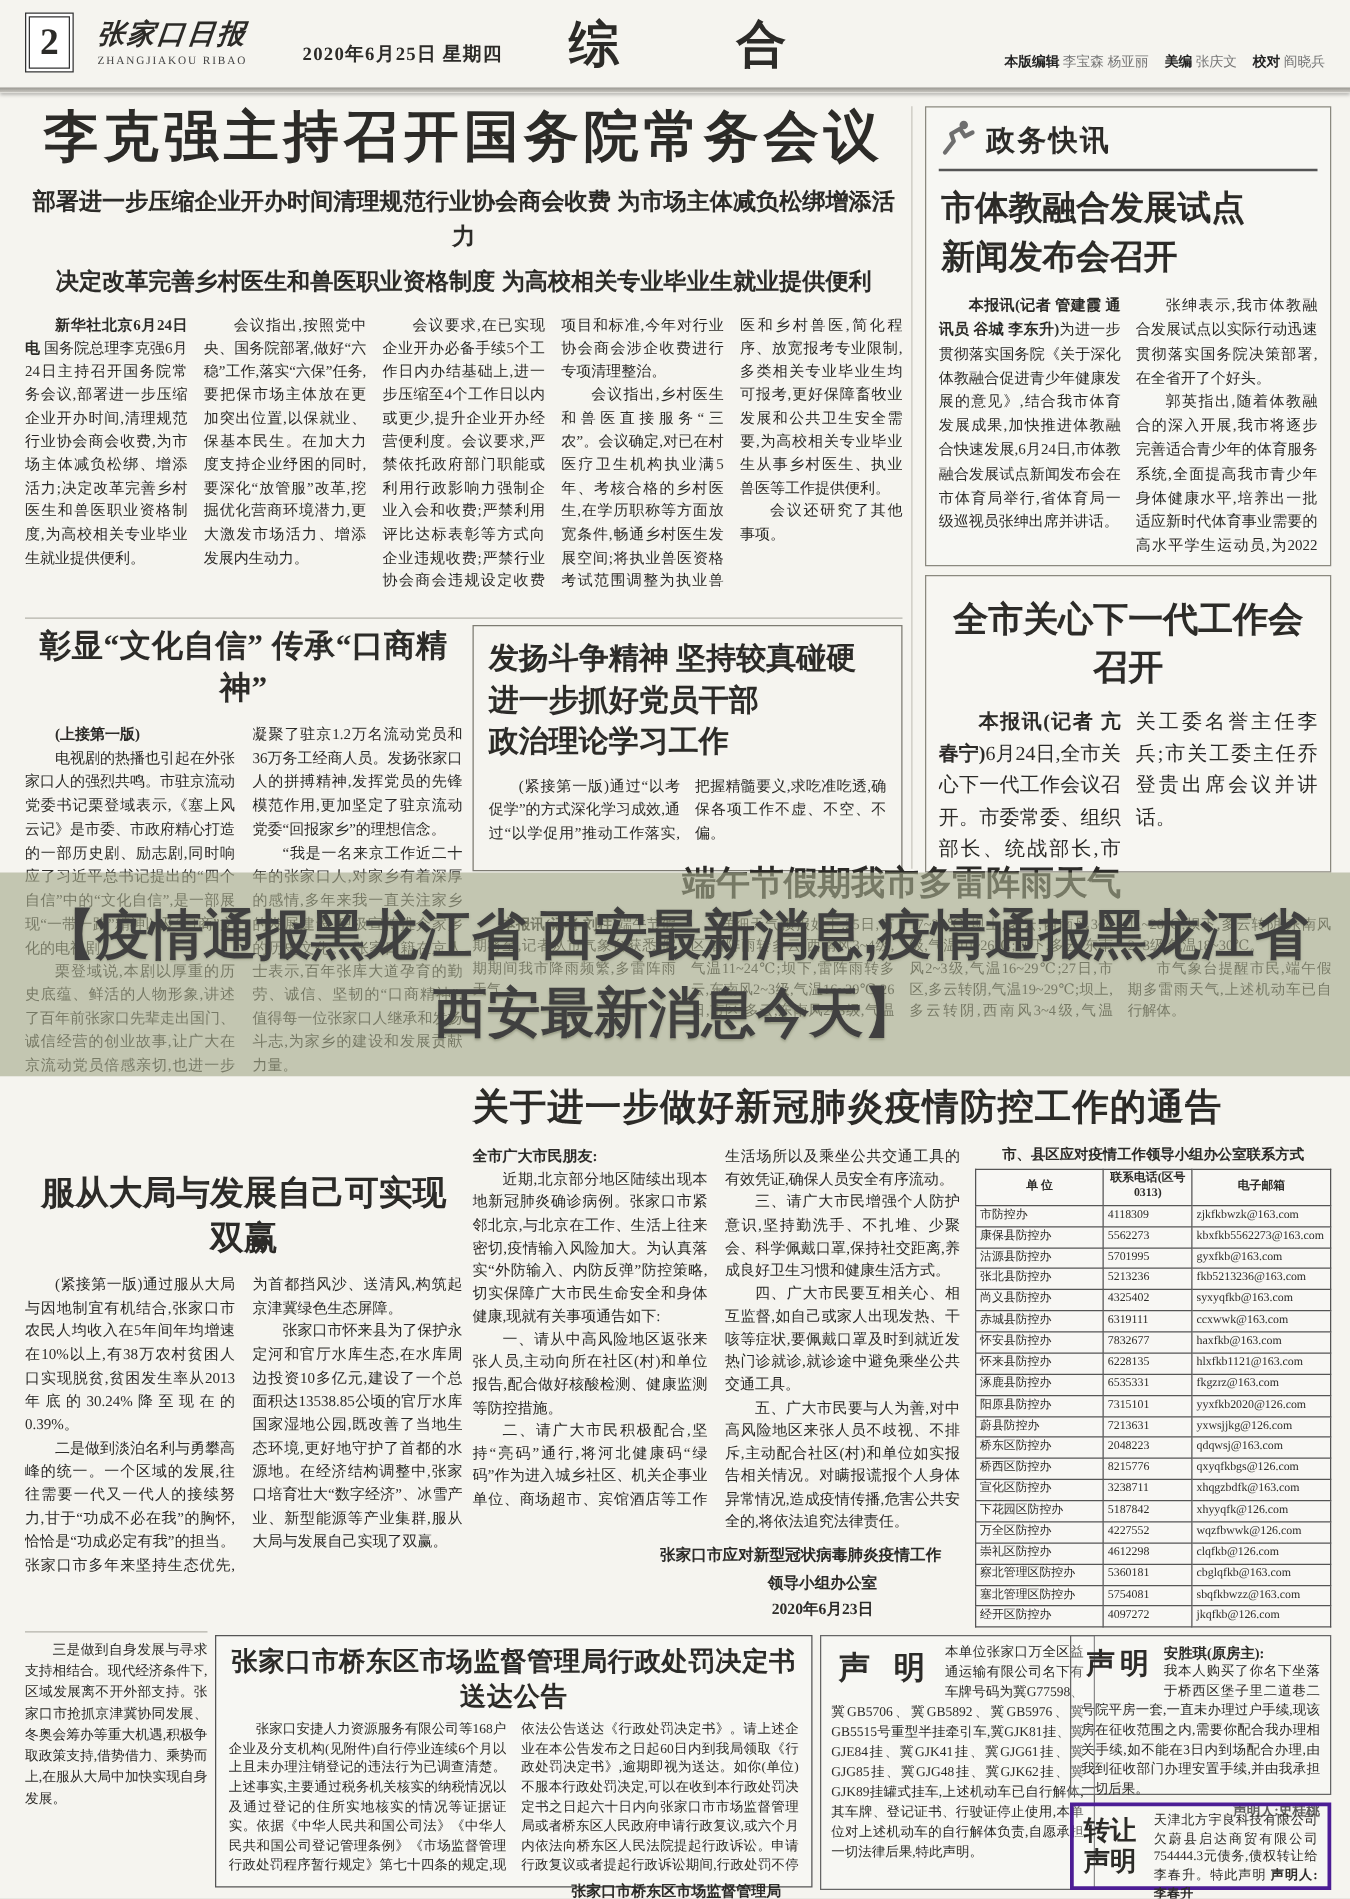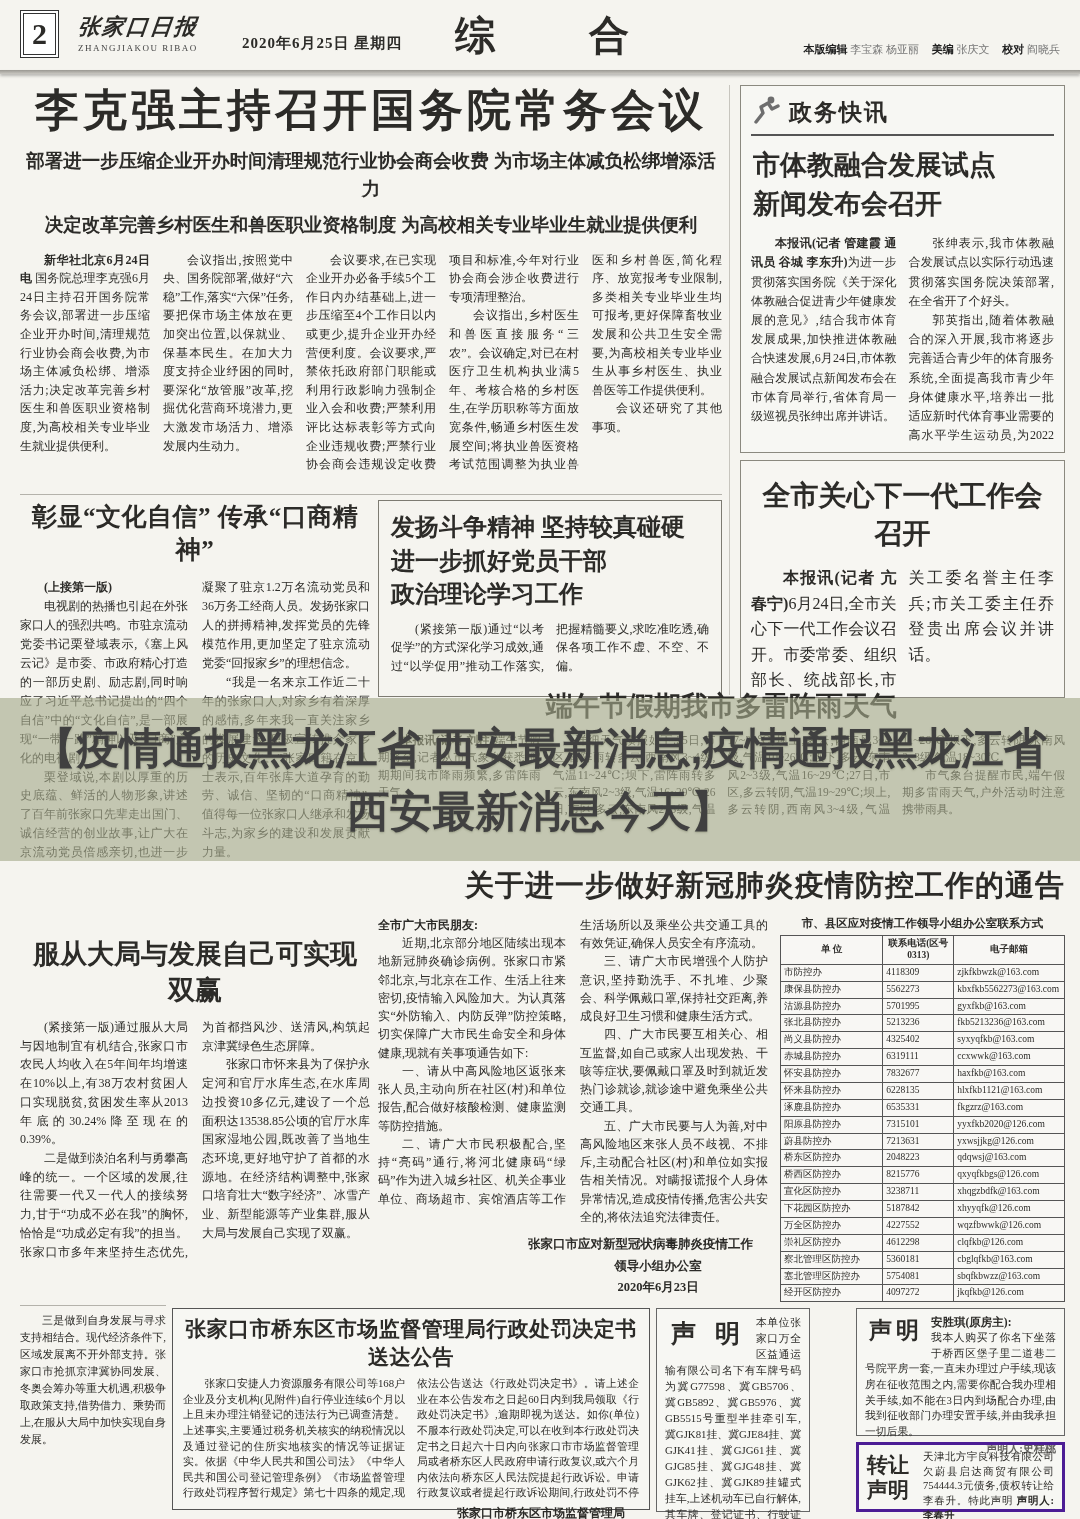--- a/index.html
+++ b/index.html
@@ -63,21 +63,21 @@
 
   
   .overlay { left:0; top:698px; width:1080px; height:163px; z-index:40;
     background:rgba(164,169,138,0.62);
     display:flex; align-items:center; justify-content:center; padding:0 28px; pointer-events:none; }
   .overlay-text { color:#404040; font-size:43px; font-weight:900; line-height:1.45; text-align:center;
     font-family:"Liberation Sans","DejaVu Sans",sans-serif; text-shadow:0 1px 2px rgba(80,85,60,.35); }
 
   
   .notice { left:378px; top:866px; width:687px; height:438px; }
-  .notice-h1 { font-size:29px; font-weight:800; text-align:right; letter-spacing:1px; }
+  .notice-h1 { font-size:29px; font-weight:800; text-align:left; letter-spacing:1px; }
   .notice-flex { display:flex; gap:12px; margin-top:10px; }
   .notice-text { width:390px; height:384px; overflow:hidden; column-count:2; column-gap:14px; font-size:12px; line-height:1.52; }
   .salutation { font-weight:bold; text-indent:0 !important; }
   .notice-sign { position:absolute; left:150px; bottom:6px; width:260px; font-size:12.5px; font-weight:bold; text-align:center; line-height:1.7; }
   .notice-sign .l1 { text-align:left; }
   .tablewrap { width:285px; }
   .table-title { font-size:11.5px; font-weight:bold; text-align:center; margin-bottom:4px; }
   table.contacts { width:100%; border-collapse:collapse; border:1px solid #333; background:rgba(255,255,255,.3); }
   .contacts th, .contacts td { border:1px solid #555; font-size:9.5px; line-height:1.25; padding:2px 3px; text-align:left; word-break:break-all; }
   .contacts th { text-align:center; font-weight:bold; }
@@ -89,21 +89,21 @@
   .victory-body { margin-top:10px; height:312px; overflow:hidden; column-count:2; column-gap:14px; font-size:12px; line-height:1.56; }
   .strip-rule { left:20px; top:1305px; width:146px; height:1px; background:#b4b2ab; }
   .strip { left:20px; top:1312px; width:146px; height:198px; overflow:hidden; font-size:11px; line-height:1.55; }
 
   
   .gonggao { left:172px; top:1308px; width:478px; height:202px; border:1px solid #555; padding:6px 10px; background:rgba(255,255,255,.25); }
   .gonggao-title { font-size:21px; font-weight:900; text-align:center; letter-spacing:0.5px; }
   .gonggao-body { margin-top:5px; height:126px; overflow:hidden; column-count:2; column-gap:12px; font-size:10.8px; line-height:1.45; }
   .gonggao-sign { text-align:right; font-weight:bold; font-size:12px; line-height:1.6; margin-top:2px; padding-right:14px; }
 
-  .st1 { left:656px; top:1308px; width:154px; height:204px; border:1px solid #666; padding:6px 8px; background:rgba(255,255,255,.25); }
+  .st1 { left:656px; top:1308px; width:220px; height:204px; border:1px solid #666; padding:6px 8px; background:rgba(255,255,255,.25); }
   .st-title { font-size:25px; font-weight:900; letter-spacing:6px; float:left; margin:2px 10px 2px 6px; }
   .st-body { font-size:10.8px; line-height:1.48; text-align:justify; }
 
   .st2 { left:856px; top:1308px; width:209px; height:128px; border:1px solid #666; padding:6px 8px; background:rgba(255,255,255,.25); }
   .st2-title { font-size:23px; font-weight:900; letter-spacing:4px; float:left; margin:0 8px 0 4px; }
   .st2-lede { font-weight:bold; font-size:11.5px; }
   .st2-body { font-size:10.8px; line-height:1.45; text-align:justify; }
   .st2-sign { font-size:11px; font-weight:bold; text-align:right; margin-top:2px; }
 
   .transfer { left:856px; top:1442px; width:209px; height:70px; border:3px solid #4c1d95; padding:5px 8px; background:rgba(255,255,255,.25); display:flex; gap:8px; }
@@ -195,21 +195,21 @@
     </h2>
     <div class="struggle-body body">
         <p>(紧接第一版)通过“以考促学”的方式深化学习成效,通过“以学促用”推动工作落实,把握精髓要义,求吃准吃透,确保各项工作不虚、不空、不偏。</p>
       </div>
   </div>
 
   <div class="abs weather">
     <h2 class="weather-h2">端午节假期我市多雷阵雨天气</h2>
     <div class="weather-body body">
       <p><strong>本报讯(记者 刘柱)</strong><span>端午节假期将至,记者从市气象台获悉,假期期间我市降雨频繁,多雷阵雨天气。</span></p>
-      <span><p>详细天气预报如下:25日,市区,雷阵雨转多云,西南风3~4级,气温11~24℃;坝下,雷阵雨转多云,东南风2~3级,气温16~29℃;26日,市区,多云,东南风2~3级,气温17~30℃;坝上,多云,西南风3~4级,气温10~26℃;坝下,多云,东南风2~3级,气温16~29℃;27日,市区,多云转阴,气温19~29℃;坝上,多云转阴,西南风3~4级,气温11~26℃;坝下,多云转阴,东南风2~3级,气温18~30℃。</p><p>市气象台提醒市民,端午假期多雷雨天气,户外活动时注意携带雨具。</p></span>
+      <span><p>详细天气预报如下:25日,市区,雷阵雨转多云,西南风3~4级,气温11~24℃;坝下,雷阵雨转多云,东南风2~3级,气温16~29℃;26日,市区,多云,东南风2~3级,气温17~30℃;坝上,多云,西南风3~4级,气温10~26℃;坝下,多云,东南风2~3级,气温16~29℃;27日,市区,多云转阴,气温19~29℃;坝上,多云转阴,西南风3~4级,气温11~26℃;坝下,多云转阴,东南风2~3级,气温18~30℃。</p><p>市气象台提醒市民,端午假期多雷雨天气,上述机动车已自行解体。</p></span>
     </div>
   </div>
 
   <div class="abs overlay">
     <div class="overlay-text">【疫情通报黑龙江省 西安最新消息,疫情通报黑龙江省 西安最新消息今天】</div>
   </div>
 
   <div class="abs notice">
     <h1 class="notice-h1">关于进一步做好新冠肺炎疫情防控工作的通告</h1>
     <div class="notice-flex">

